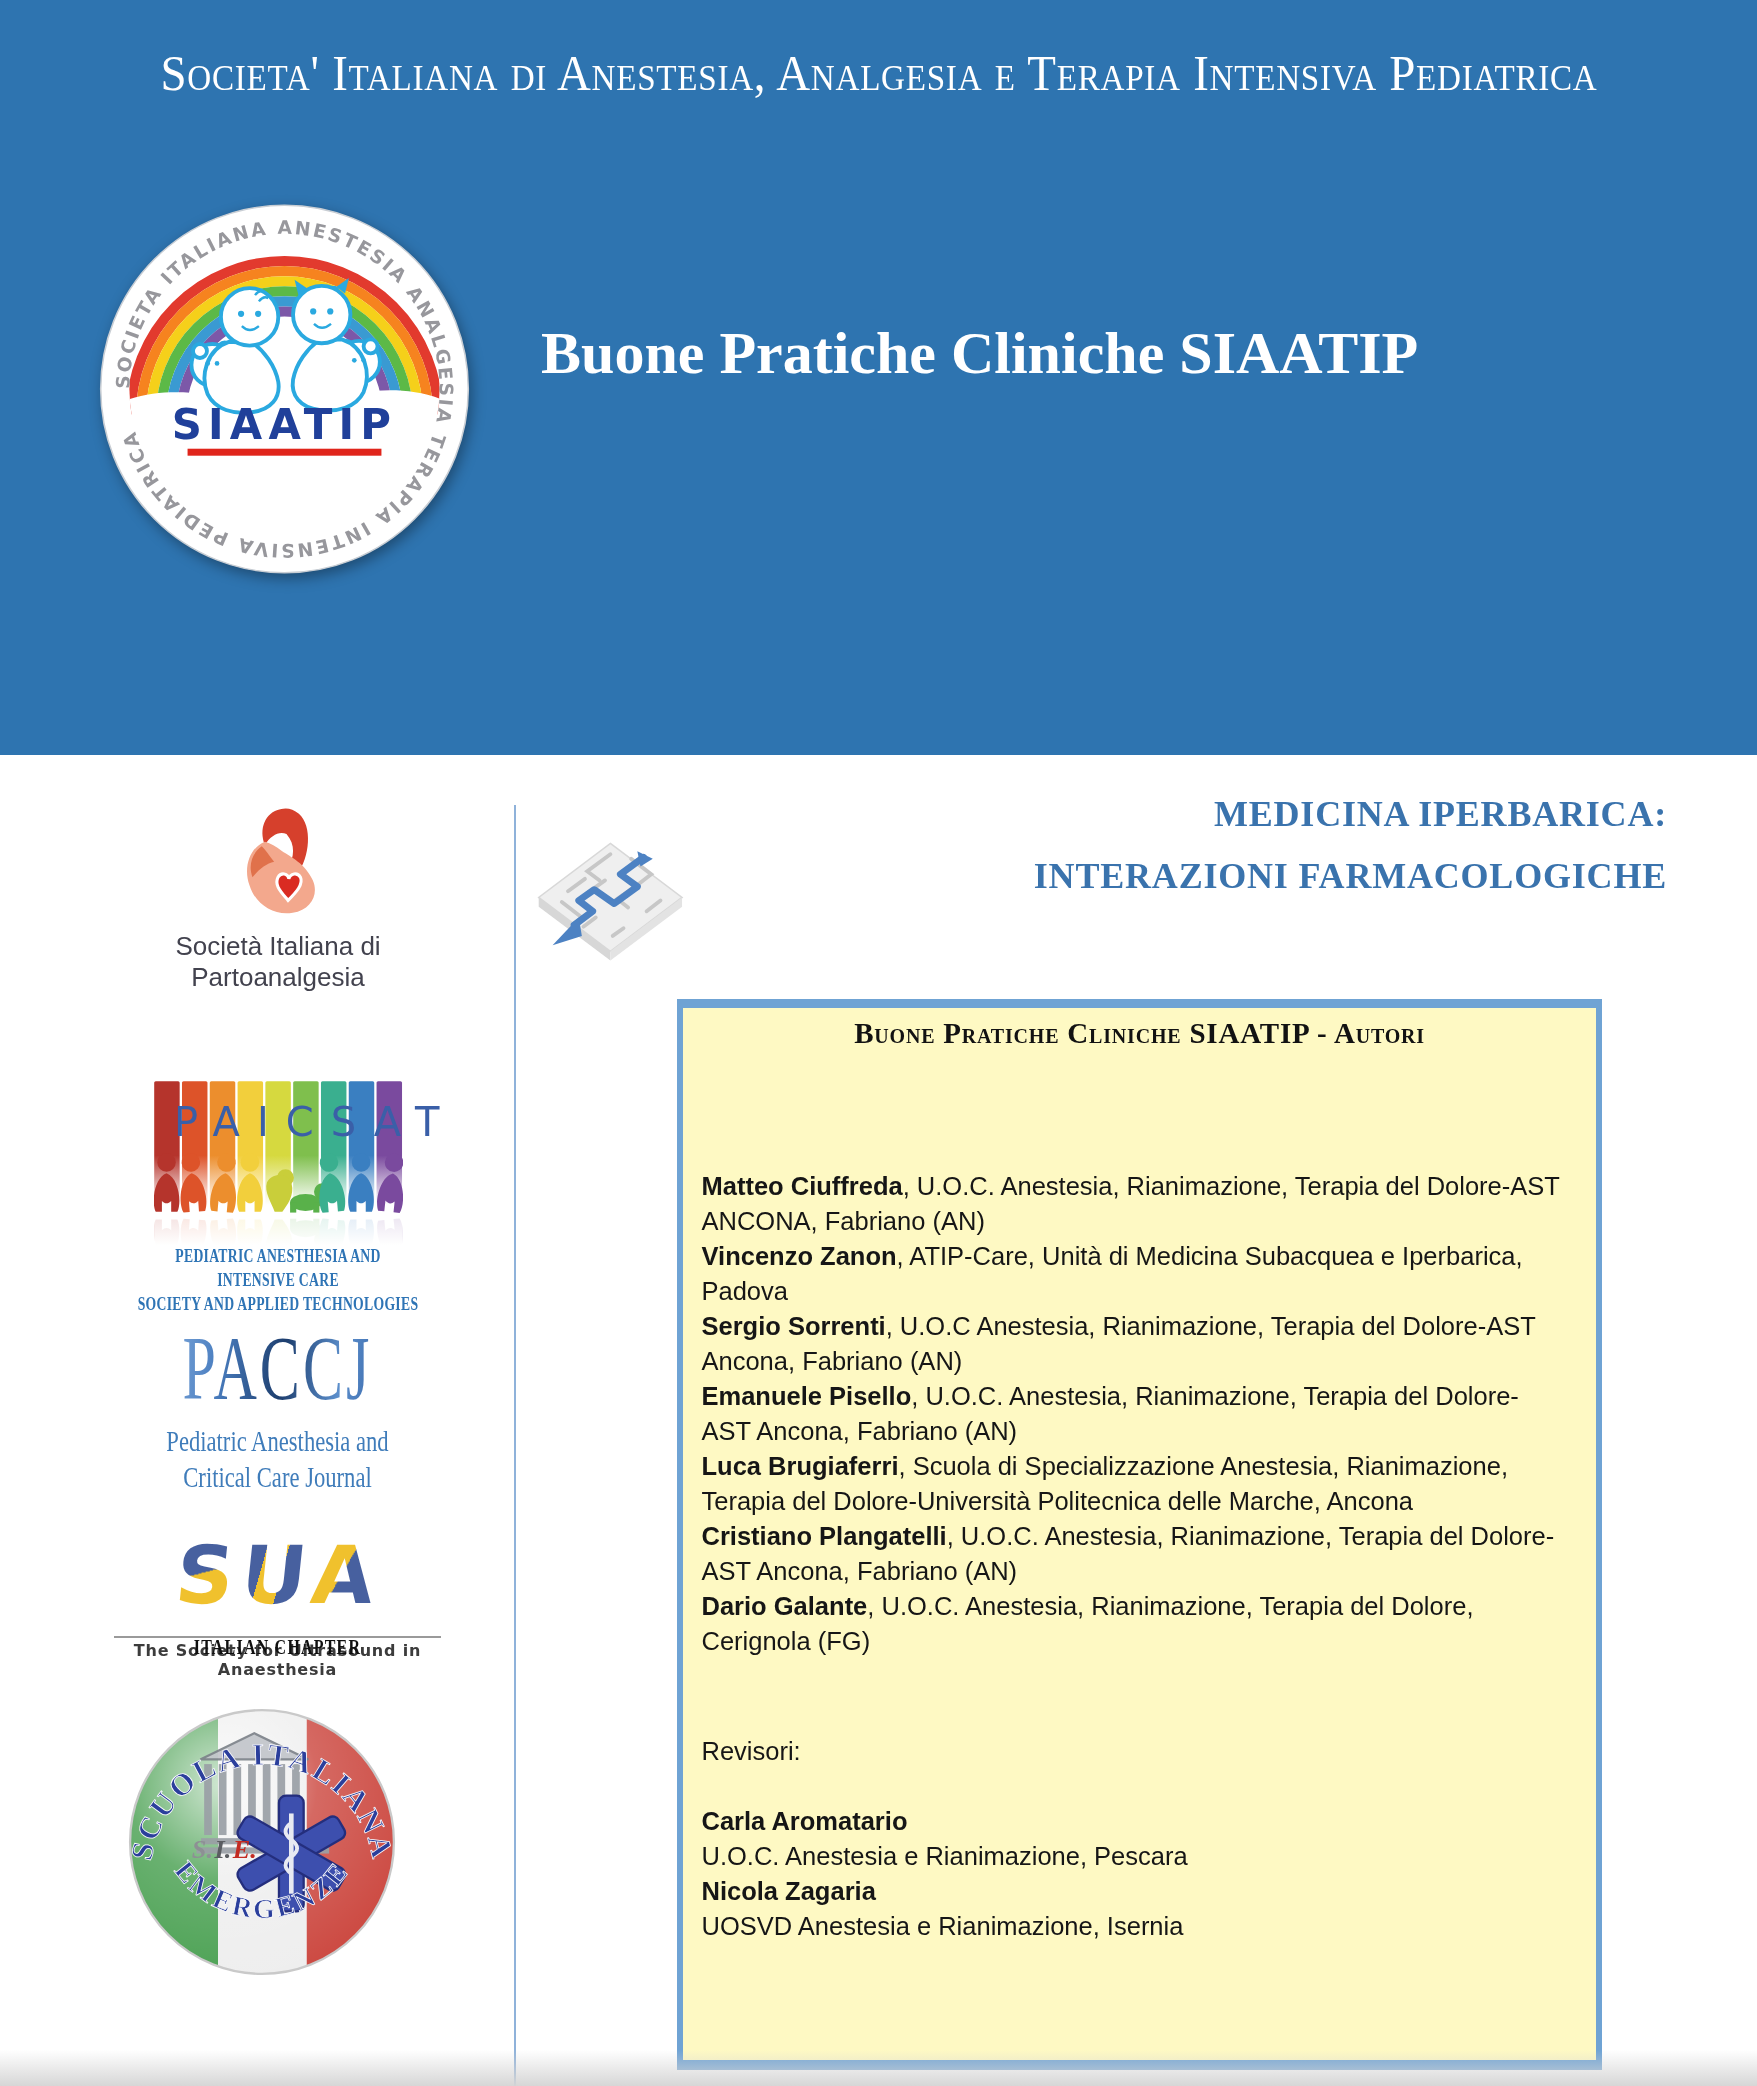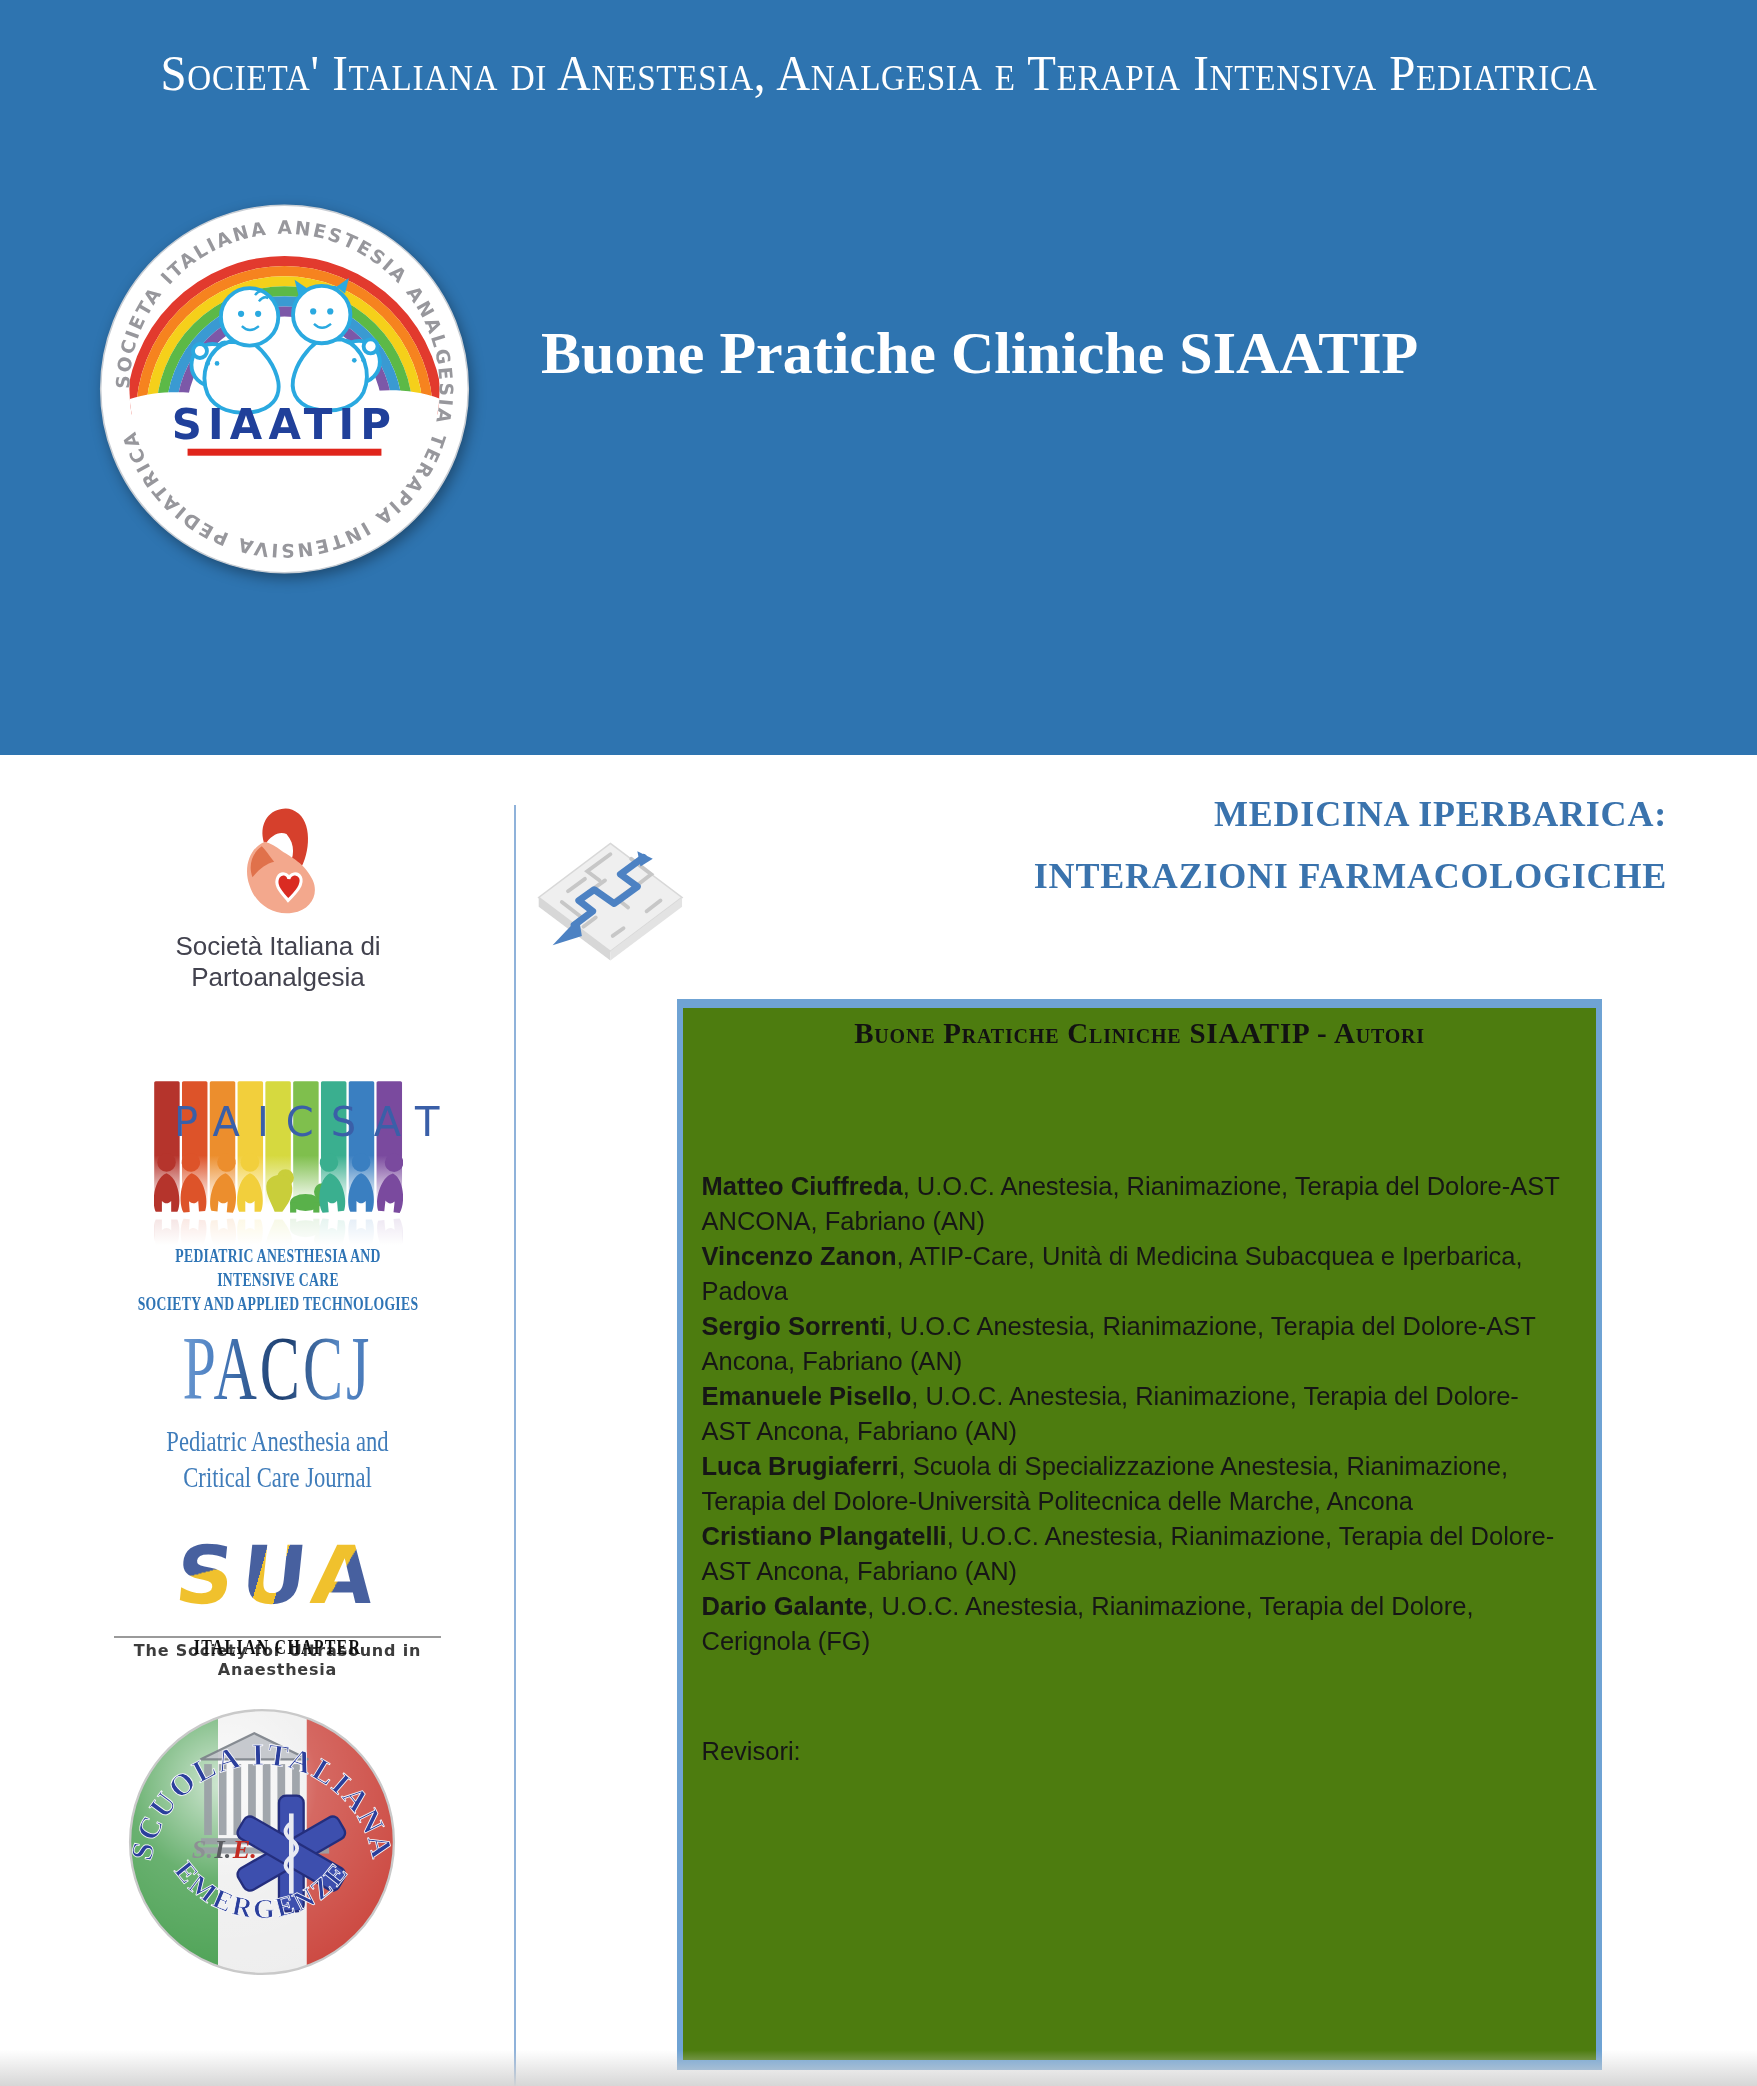--- a/index.html
+++ b/index.html
@@ -20,21 +20,21 @@
   .divider{position:absolute;left:514px;top:805px;width:2.3px;height:1282px;background:#8fb2da;}
   .bottom-fade{position:absolute;left:0;bottom:0;width:100%;height:37px;
         background:linear-gradient(rgba(255,255,255,0),#d5d5d5);pointer-events:none;}
 
   
   .medicina{position:absolute;top:783px;right:91px;text-align:right;
         color:#3a73ad;font-weight:bold;font-size:36px;line-height:62px;letter-spacing:0.8px;}
   .maze{position:absolute;left:531px;top:837px;width:158px;height:147px;}
 
   .authors-box{position:absolute;left:677px;top:999px;width:925px;height:1071px;
-        box-sizing:border-box;background:#4d7c0f;border:6.2px solid #6fa3d4;
+        box-sizing:border-box;background:#fef9c3;border:6.2px solid #6fa3d4;
         border-top-width:9.3px;border-bottom-width:10.8px;}
   .box-title{position:absolute;top:9.3px;left:0;width:100%;text-align:center;
         font-variant:small-caps;font-weight:bold;font-size:29px;letter-spacing:0.8px;color:#121212;}
   .authors{position:absolute;top:161px;left:18.5px;width:862px;
         font-family:"Liberation Sans",sans-serif;font-size:25.5px;line-height:35px;color:#161616;}
   .author b{font-weight:bold;}
   .revisori-label{position:absolute;top:729px;left:18.5px;
         font-family:"Liberation Sans",sans-serif;font-size:25.5px;color:#161616;}
   .revisori{position:absolute;top:796px;left:18.5px;
         font-family:"Liberation Sans",sans-serif;font-size:25.5px;line-height:35px;color:#161616;}
@@ -364,17 +364,27 @@
       <div class="author"><b>Vincenzo Zanon</b><span>, ATIP-Care, Unità di Medicina Subacquea e Iperbarica, Padova</span></div>
       <div class="author"><b>Sergio Sorrenti</b><span>,  U.O.C Anestesia, Rianimazione, Terapia del Dolore-AST Ancona, Fabriano (AN)</span></div>
       <div class="author"><b>Emanuele Pisello</b><span>, U.O.C. Anestesia, Rianimazione, Terapia del Dolore-AST Ancona, Fabriano (AN)</span></div>
       <div class="author"><b>Luca Brugiaferri</b><span>, Scuola di Specializzazione Anestesia, Rianimazione, Terapia del Dolore-Università Politecnica delle Marche, Ancona</span></div>
       <div class="author"><b>Cristiano Plangatelli</b><span>, U.O.C. Anestesia, Rianimazione, Terapia del Dolore-AST Ancona, Fabriano (AN)</span></div>
       <div class="author"><b>Dario Galante</b><span>, U.O.C. Anestesia, Rianimazione, Terapia del Dolore, Cerignola (FG)</span></div>
     </div>
 
     <div class="revisori-label">Revisori:</div>
 
+    <div class="revisori">
+      <div class="rev">
+        <div class="rev-name">Carla Aromatario</div>
+        <div>U.O.C. Anestesia e Rianimazione, Pescara</div>
+      </div>
+      <div class="rev">
+        <div class="rev-name">Nicola Zagaria</div>
+        <div>UOSVD Anestesia e Rianimazione, Isernia</div>
+      </div>
+    </div>
   </section>
 
   <div class="bottom-fade"></div>
 </div>
 
 
 </body></html>

